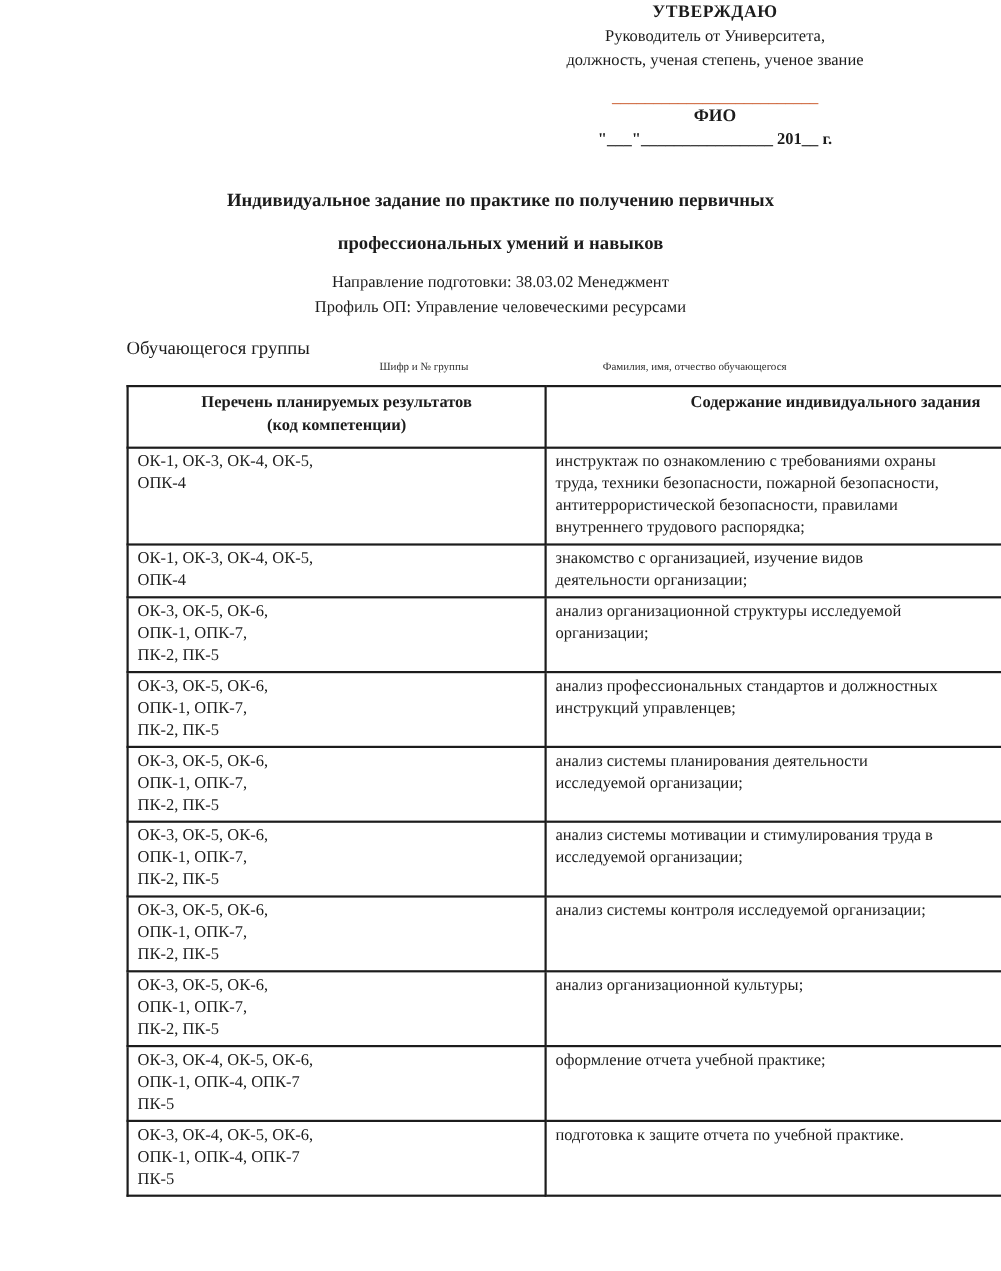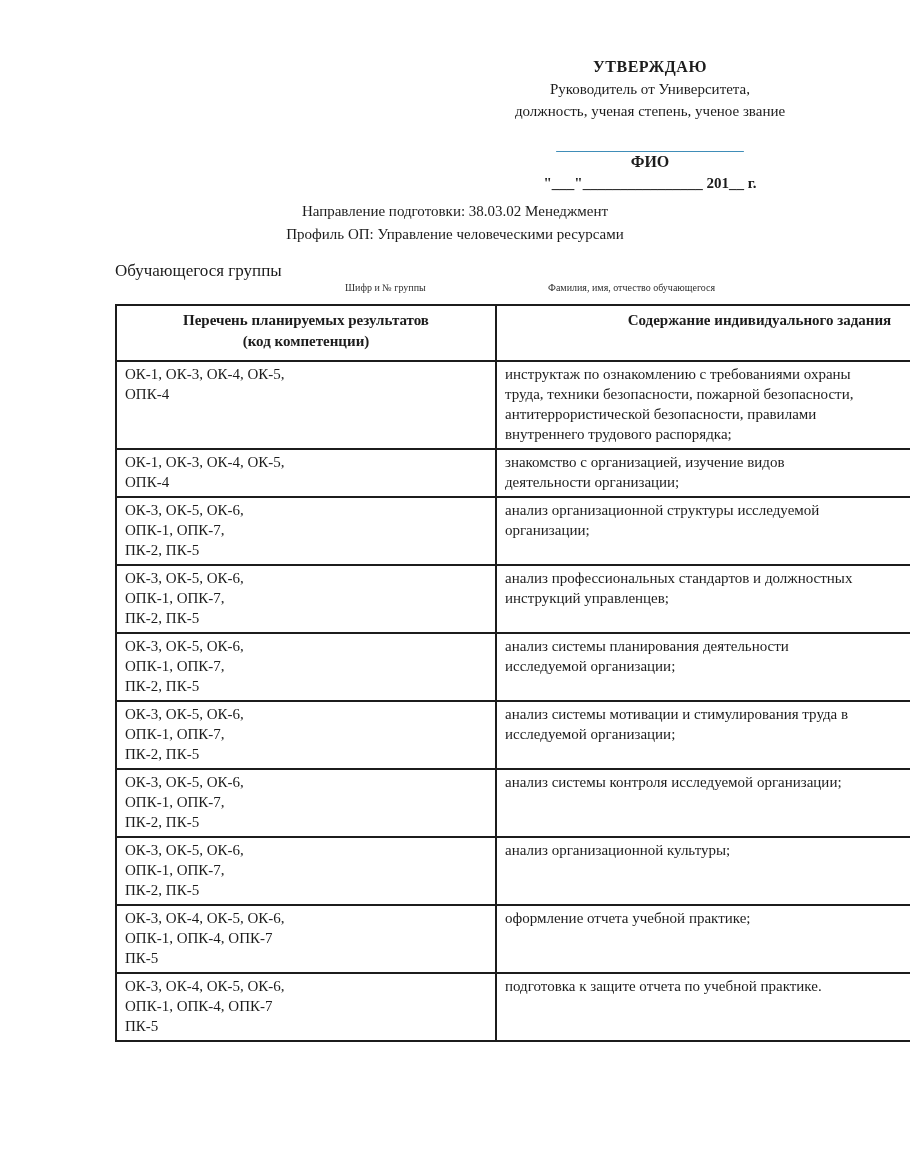--- a/index.html
+++ b/index.html
@@ -4,36 +4,35 @@
 <style>
   html,body{margin:0;padding:0;background:#ffffff;}
   .page{
     position:relative;
     width:910px;height:1155px;
     background:#ffffff;
     font-family:"Liberation Serif","DejaVu Serif",serif;
     color:#1c1c1c;
     overflow:hidden;
     box-sizing:border-box;
-    padding-top:56px;
   }
   
   .approve{
     margin-left:420px;
     width:460px;
     text-align:center;
     line-height:22px;
     font-size:15px;
   }
   .approve .hdr{font-weight:bold;font-size:16px;letter-spacing:.5px;}
   .approve .overline{
     margin-top:16px;
     line-height:14px;
     letter-spacing:0;
-    color:#0369a1;
+    color:#c2410c;
     white-space:nowrap;
   }
   .approve .fio{font-weight:bold;font-size:16px;line-height:20px;}
   .approve .date{font-weight:bold;font-size:15px;line-height:22px;white-space:nowrap;}
   
   .doc-title{
     margin-top:24px;
     text-align:center;
     font-weight:bold;
     font-size:17px;
@@ -102,20 +101,24 @@
 
   <div class="approve">
     <div class="hdr">УТВЕРЖДАЮ</div>
     <div>Руководитель от Университета,</div>
     <div>должность, ученая степень, ученое звание</div>
     <div class="overline">_________________________</div>
     <div class="fio">ФИО</div>
     <div class="date">"___"________________ 201__ г.</div>
   </div>
 
+  <div class="doc-title">
+    <div>Индивидуальное задание по практике по получению первичных</div>
+    <div>профессиональных умений и навыков</div>
+  </div>
   <div class="doc-sub">
     <div>Направление подготовки: 38.03.02 Менеджмент</div>
     <div>Профиль ОП: Управление человеческими ресурсами</div>
   </div>
 
   <div class="group-line">Обучающегося группы</div>
   <div class="captions">
     <span class="cap-group">Шифр и № группы</span>
     <span class="cap-name">Фамилия, имя, отчество обучающегося</span>
   </div>

